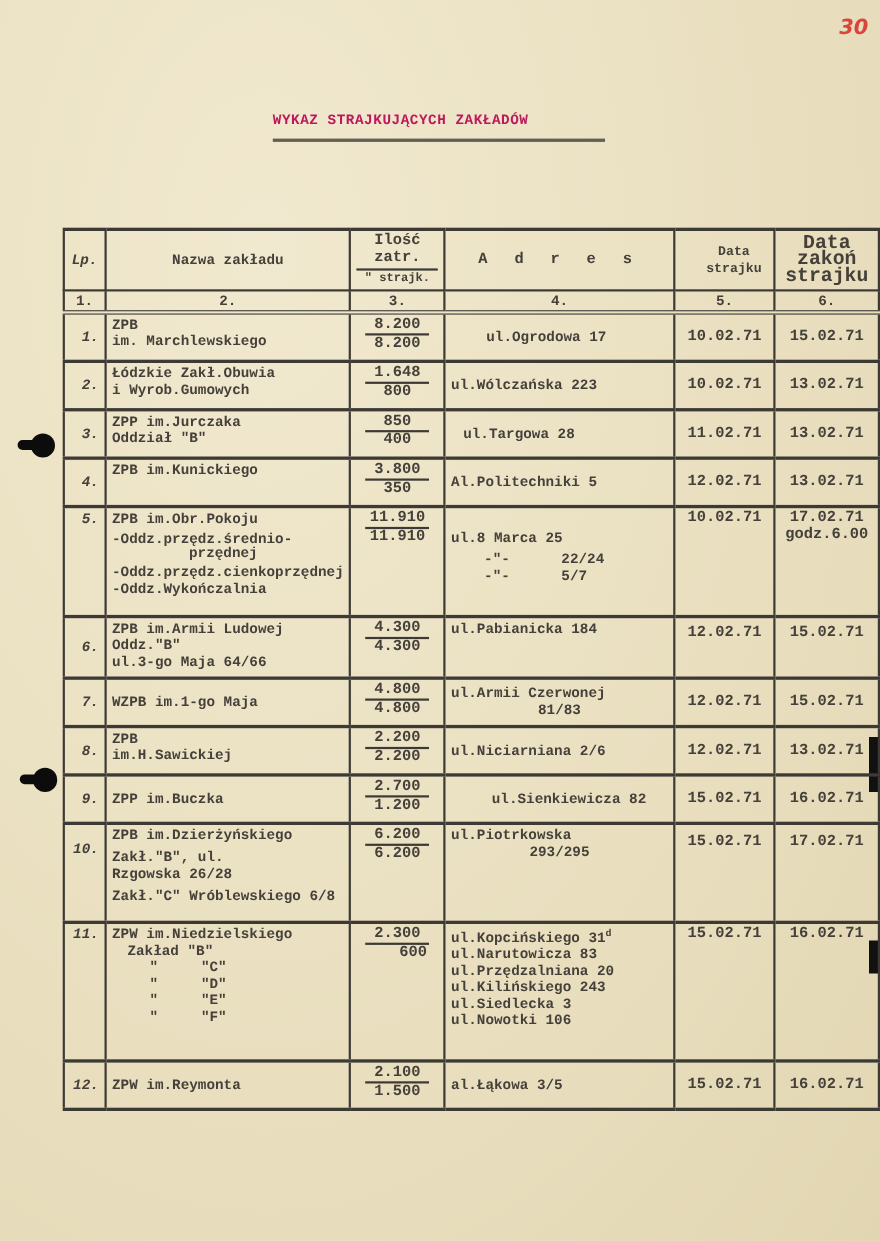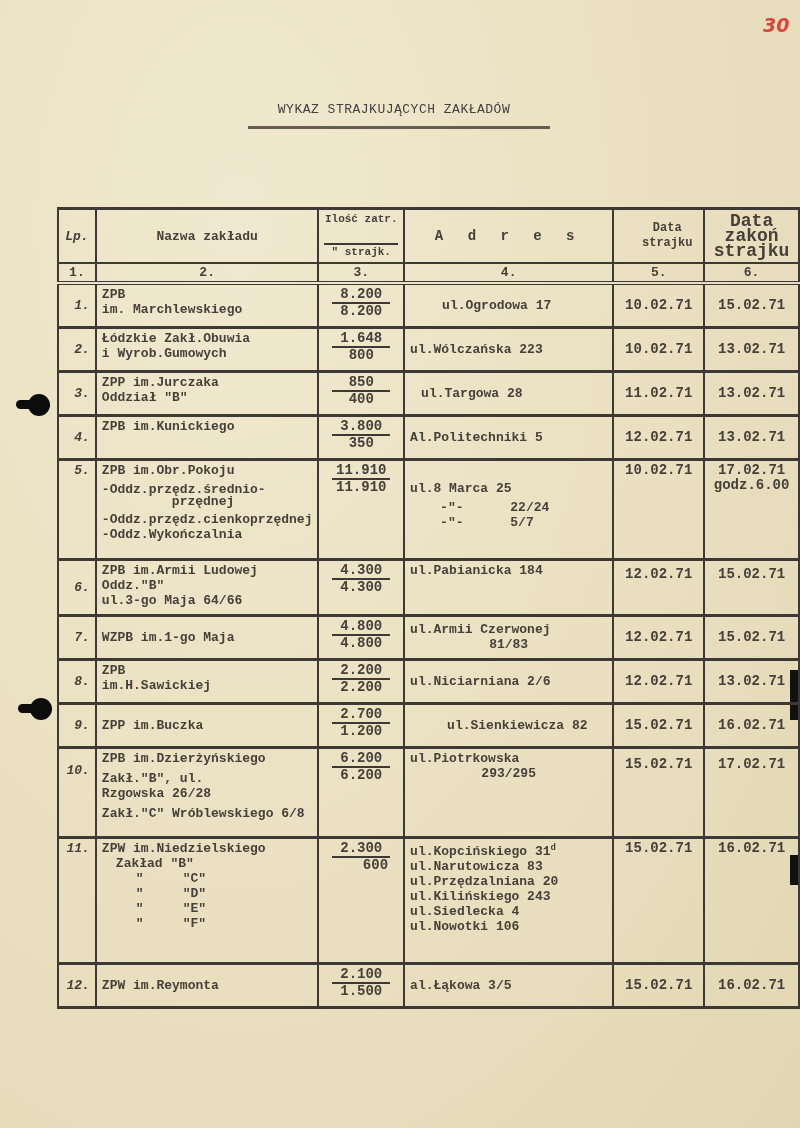--- a/index.html
+++ b/index.html
@@ -10,22 +10,22 @@
     font-family: "Liberation Mono", "DejaVu Sans Mono", monospace;
     color: #3a3630;
   }
   .page-number {
     position: absolute; left: 763px; top: 14px;
     font-family: "DejaVu Sans", sans-serif; font-style: italic;
     font-size: 19px; color: #d9453a; font-weight: bold;
   }
   .title {
     position: absolute; left: 248px; top: 102px; width: 292px;
-    text-align: center; font-size: 13px; font-weight: normal; letter-spacing: 0.5px;
-    color: #404040;
+    text-align: left; font-size: 13px; font-weight: bold; letter-spacing: 0.5px;
+    color: #be185d;
   }
   .title-underline {
     position: absolute; left: 248px; top: 126px; width: 302px; height: 3px;
     background: #4a463f; opacity: 0.85;
   }
   .punch {
     position: absolute; width: 22px; height: 22px; border-radius: 50%; background: #0c0c0c;
   }
   .punch::before {
     content: ""; position: absolute; left: -12px; top: 6px; width: 18px; height: 9px;
@@ -51,21 +51,21 @@
   .col-qty { width: 86px; text-align: center; }
   .col-addr { width: 194px; }
   .col-start { width: 82px; text-align: center; font-size: 14px; }
   .col-end { width: 95px; text-align: center; font-size: 14px; }
   .qty-top { display: block; border-bottom: 2px solid #3d3a35; margin: 0 8px; font-size: 14px; }
   .qty-bottom { display: block; font-size: 14px; }
   .line { display: block; white-space: nowrap; }
   .indent { padding-left: 14px; }
   .indent2 { padding-left: 30px; }
   .ditto-line { display: block; white-space: nowrap; padding-left: 20px; }
-  .qty-head-top { display: block; border-bottom: 2px solid #3d3a35; padding-bottom: 16px; font-size: 11px; }
+  .qty-head-top { display: block; border-bottom: 2px solid #3d3a35; padding-bottom: 2px; font-size: 14px; }
   .qty-head-bottom { display: block; font-size: 11px; }
   .addr-head { letter-spacing: 8px; font-size: 14px; }
   sup { font-size: 9px; }
 </style>
 </head>
 <body>
 
 <div class="page-number">30</div>
 <div class="title">WYKAZ STRAJKUJĄCYCH ZAKŁADÓW</div>
 <div class="title-underline"></div>
@@ -292,21 +292,21 @@
       </td>
       <td class="col-qty">
         <span class="qty-top">2.300</span>
         <span class="qty-bottom" style="text-align:right; padding-right:10px;">600</span>
       </td>
       <td class="col-addr">
         <span class="line"><span>ul.Kopcińskiego 31</span><sup>d</sup></span>
         <span class="line">ul.Narutowicza 83</span>
         <span class="line">ul.Przędzalniana 20</span>
         <span class="line">ul.Kilińskiego 243</span>
-        <span class="line">ul.Siedlecka 4</span>
+        <span class="line">ul.Siedlecka 3</span>
         <span class="line">ul.Nowotki 106</span>
       </td>
       <td class="col-start">15.02.71</td>
       <td class="col-end">16.02.71</td>
     </tr>
 
     <tr class="data-row" style="height:44px;">
       <td class="col-lp">12.</td>
       <td class="col-name" style="vertical-align:middle;">
         <span class="line">ZPW im.Reymonta</span>

